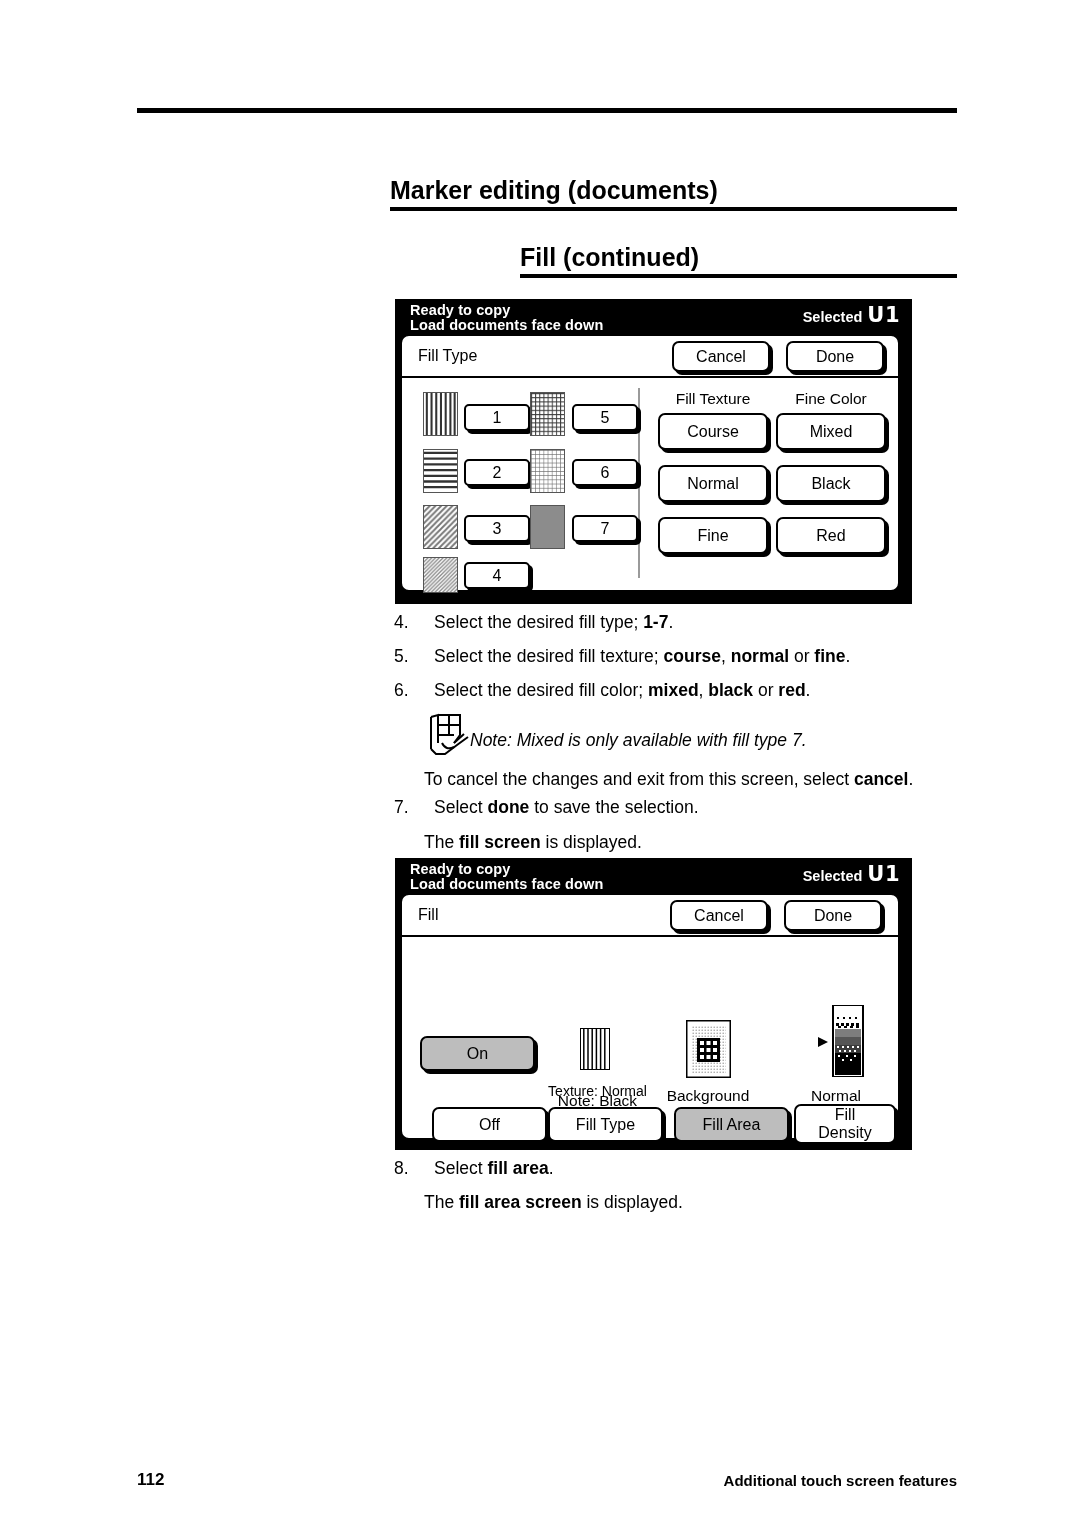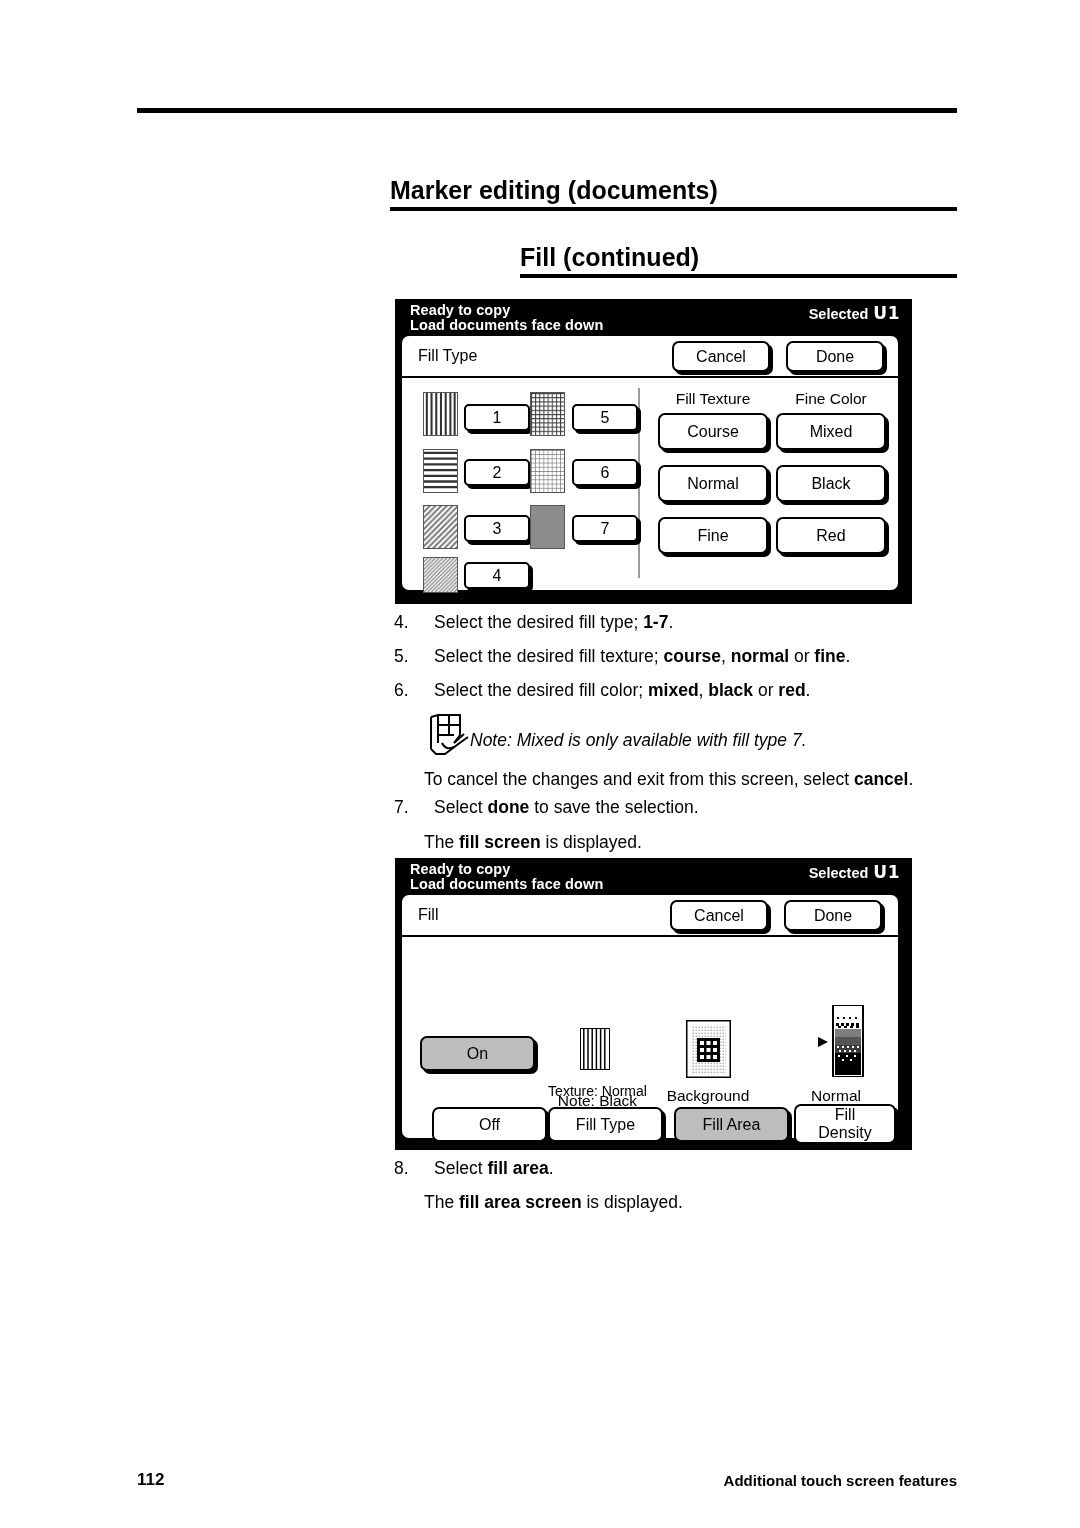--- a/index.html
+++ b/index.html
@@ -25,21 +25,21 @@
   .h3{font-size:25px;font-weight:bold;text-align:left;line-height:1.0;}
 
   
   .screen{position:absolute;background:#000;}
   .screen .statusbar{
     position:absolute;left:5px;top:0;right:0;height:33px;color:#fff;
   }
   .st-line1{position:absolute;left:10px;top:3px;font-size:14.5px;font-weight:bold;letter-spacing:0.1px;}
   .st-line2{position:absolute;left:10px;top:18px;font-size:14.5px;font-weight:bold;letter-spacing:0.1px;}
   .st-sel{position:absolute;right:12px;top:4px;font-size:14.5px;font-weight:bold;}
-  .st-sel .u1{font-size:17px;font-weight:bold;letter-spacing:0.5px;padding-left:5px;font-family:"DejaVu Sans",sans-serif;}
+  .st-sel .u1{font-size:21px;font-weight:bold;letter-spacing:0.5px;padding-left:5px;font-family:"DejaVu Sans",sans-serif;}
 
   
   .panelbody{
     position:absolute;background:#fff;border:2px solid #000;border-radius:9px;
     box-sizing:border-box;
   }
   .panel-shadow{
     position:absolute;background:#000;border-radius:9px;
   }
 

